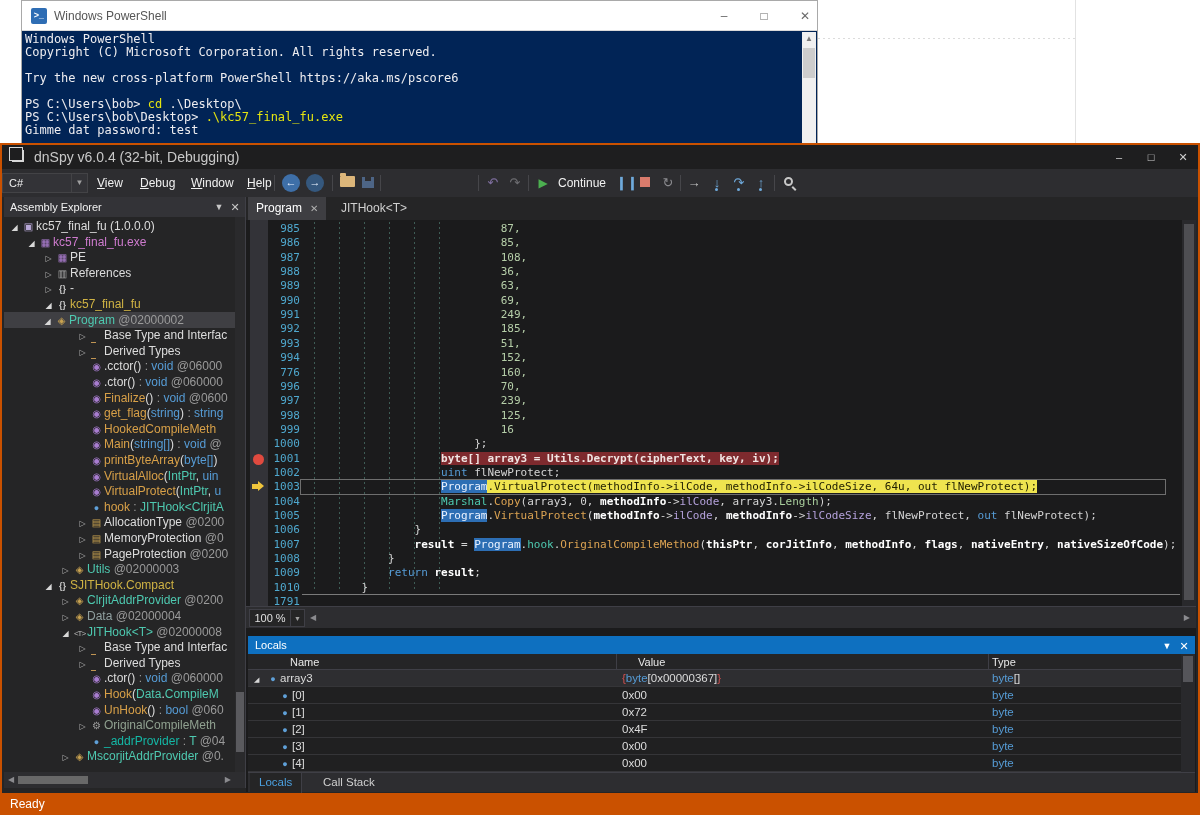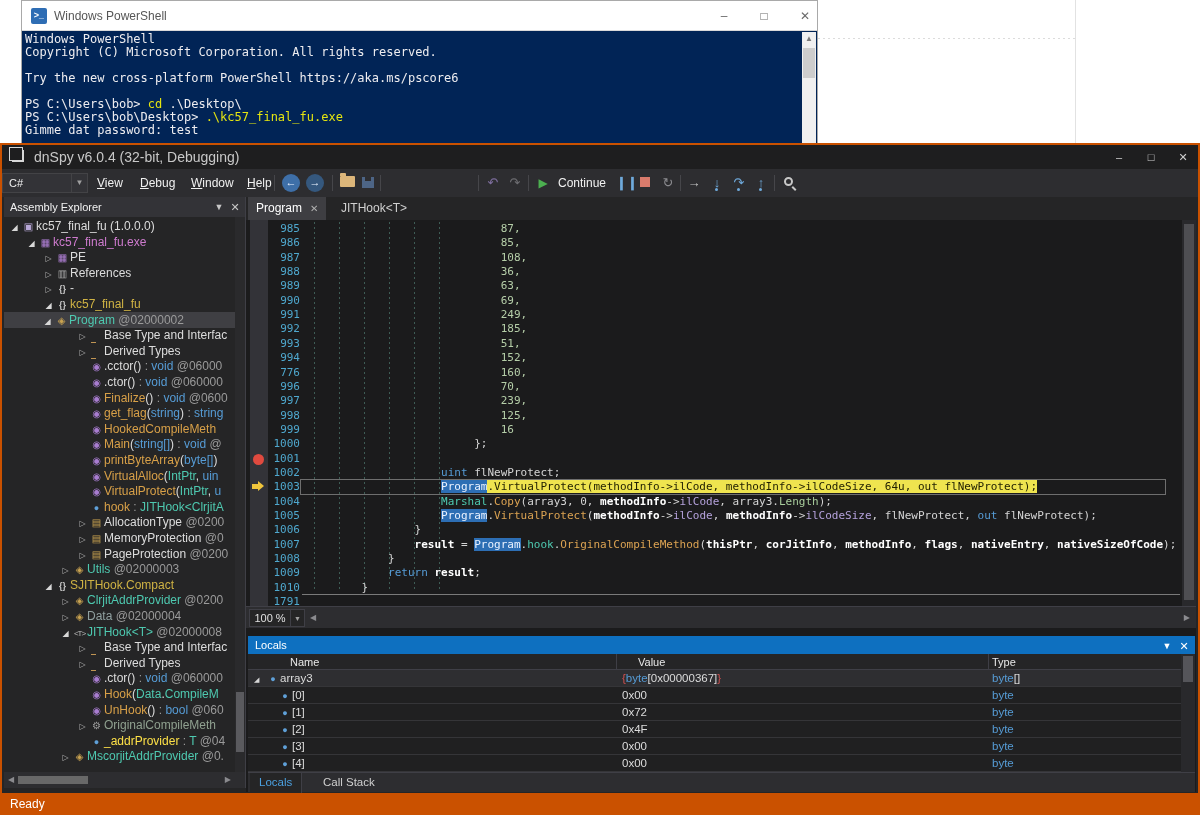--- a/index.html
+++ b/index.html
@@ -89,21 +89,21 @@
   .ti-cls { color:#c8a250; } .ti-gen { color:#bdbdbd; font-size:8px; letter-spacing:-1px; }
   .ti-method { color:#a87cd0; } .ti-field { color:#5fa0d8; font-size:9px; }
   .ti-enum { color:#c8a250; } .ti-wrench { color:#9e9e9e; }
   .ti-folder { position:relative; }
   .ti-folder::before { content:""; position:absolute; left:2px; top:5px; width:11px; height:7px;
     background:#c09553; border-radius:1px; }
   .ti-folder::after { content:""; position:absolute; left:2px; top:3px; width:5px; height:2px;
     background:#c09553; }
   .ts-w { color:#dcdcdc; } .ts-gy { color:#9a9a9a; } .ts-ty { color:#4ec9b0; }
   .ts-kwb { color:#569cd6; } .ts-or { color:#d8a048; } .ts-yl { color:#d0b344; }
-  .ts-pk { color:#ce7bce; } .ts-vi { color:#fde047;text-align:center; } .ts-dim { color:#8fa08f; }
+  .ts-pk { color:#ce7bce; } .ts-vi { color:#14b8a6;text-align:center; } .ts-dim { color:#8fa08f; }
   .ts-dt { color:#90a0a0; }
   #ae-vscroll { position:absolute; right:0; top:20px; width:10px; bottom:16px; background:#2a2a2c; }
   #ae-vscroll-thumb { position:absolute; left:1px; width:8px; top:475px; height:60px; background:#5a5a5e; }
   #ae-hscroll { position:absolute; left:0; right:0; bottom:0; height:16px; background:#2d2d30; }
   .scroll-arrow { position:absolute; color:#8a8a8e; font-size:8px; line-height:16px; }
   #ae-hscroll-thumb { position:absolute; left:14px; top:4px; width:70px; height:8px; background:#686868; }
 
   
   #right { position:absolute; left:244px; top:52px; right:2px; height:595px; background:#1b1b1c; }
   #tabsbar { position:absolute; left:0; top:0; right:0; height:23px; background:#252526; }
@@ -379,21 +379,21 @@
             <span class="cl-num">999</span>
             <span class="cl-text"><span>                              </span><span class="tk-n">16</span></span>
           </div>
           <div class="code-line" style="top: 217.25px;">
             <span class="cl-num">1000</span>
             <span class="cl-text"><span>                          </span><span class="tk-pl">};</span></span>
           </div>
           <div class="code-line" style="top: 231.6px;">
             <span class="cl-num">1001</span>
             <div class="bp-dot"></div>
-            <span class="cl-text"><span>                     </span></span>
+            <span class="cl-text"><span>                     </span><span class="bp-bg"><span class="tk-wb">byte[] array3 = Utils.Decrypt(cipherText, key, iv);</span></span></span>
           </div>
           <div class="code-line" style="top: 245.95px;">
             <span class="cl-num">1002</span>
             <span class="cl-text"><span>                     </span><span class="tk-kw">uint</span><span class="tk-pl"> flNewProtect;</span></span>
           </div>
           <div class="code-line" style="top: 260.3px;">
             <div class="cur-border"></div>
             <span class="cl-num">1003</span>
             <div class="cur-arrow"></div>
             <span class="cl-text"><span>                     </span><span class="cur-bg"><span class="tk-hl">Program</span><span class="tk-dk">.VirtualProtect(methodInfo-&gt;ilCode, methodInfo-&gt;ilCodeSize, 64u, out flNewProtect);</span></span></span>

